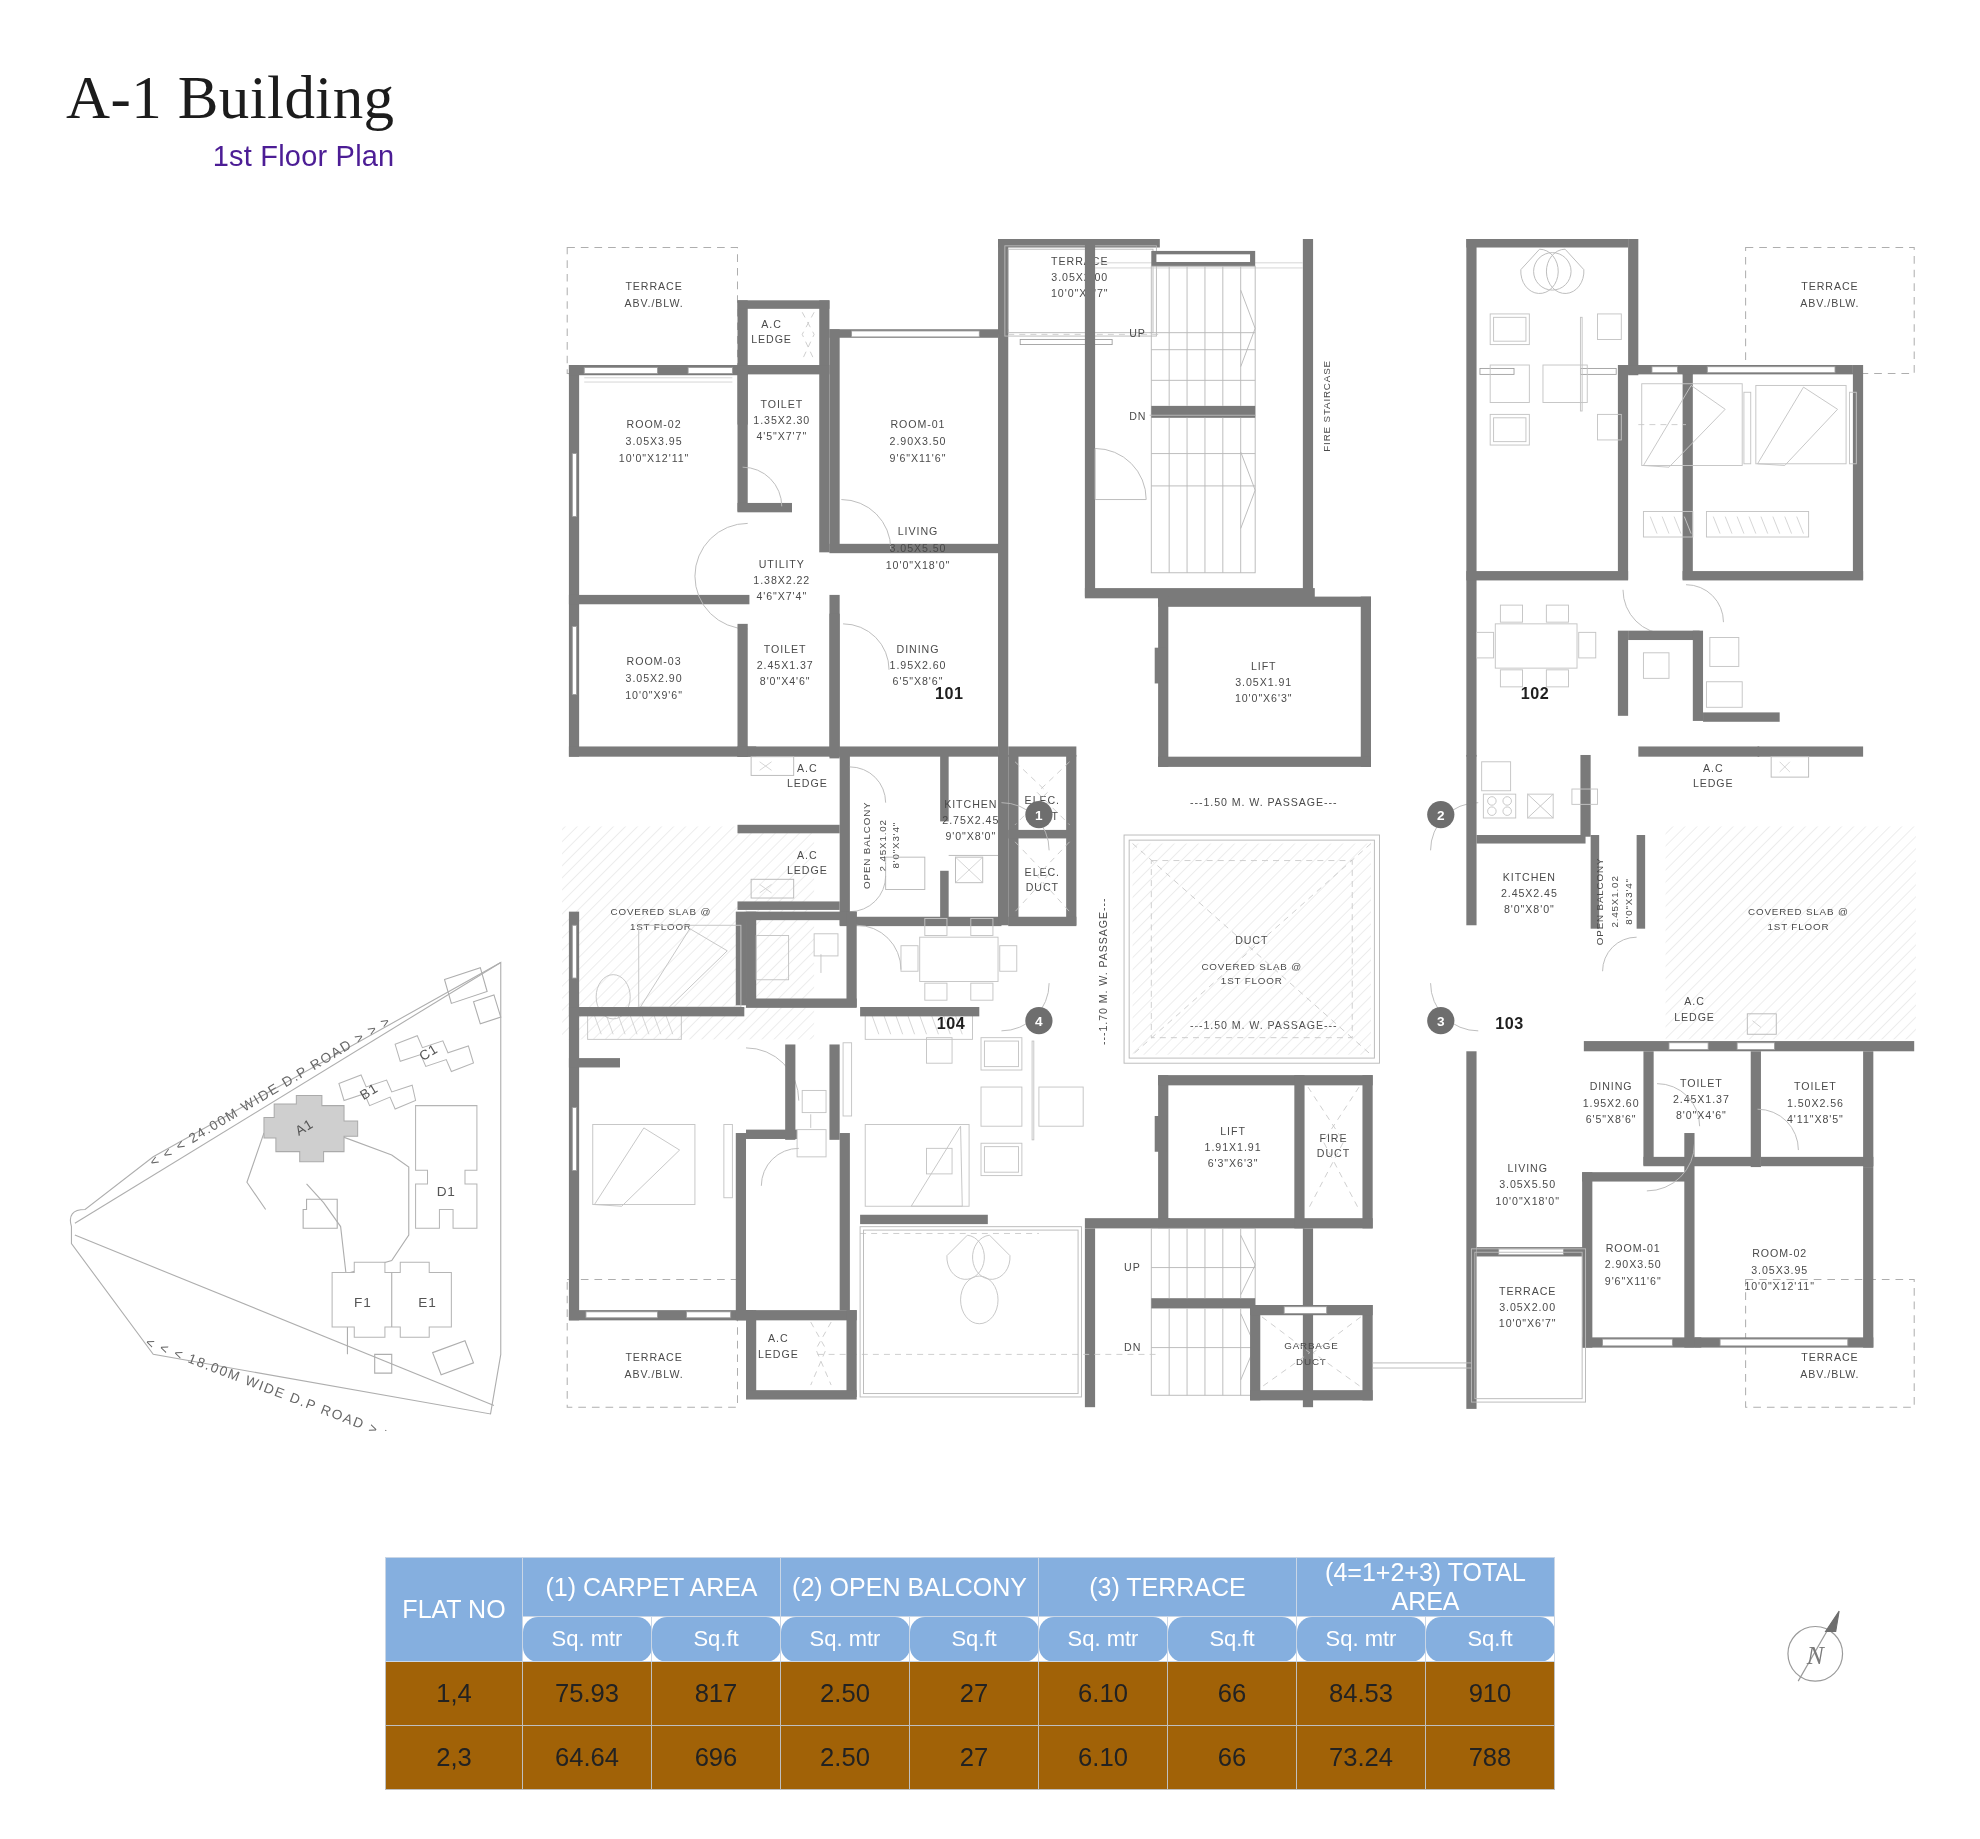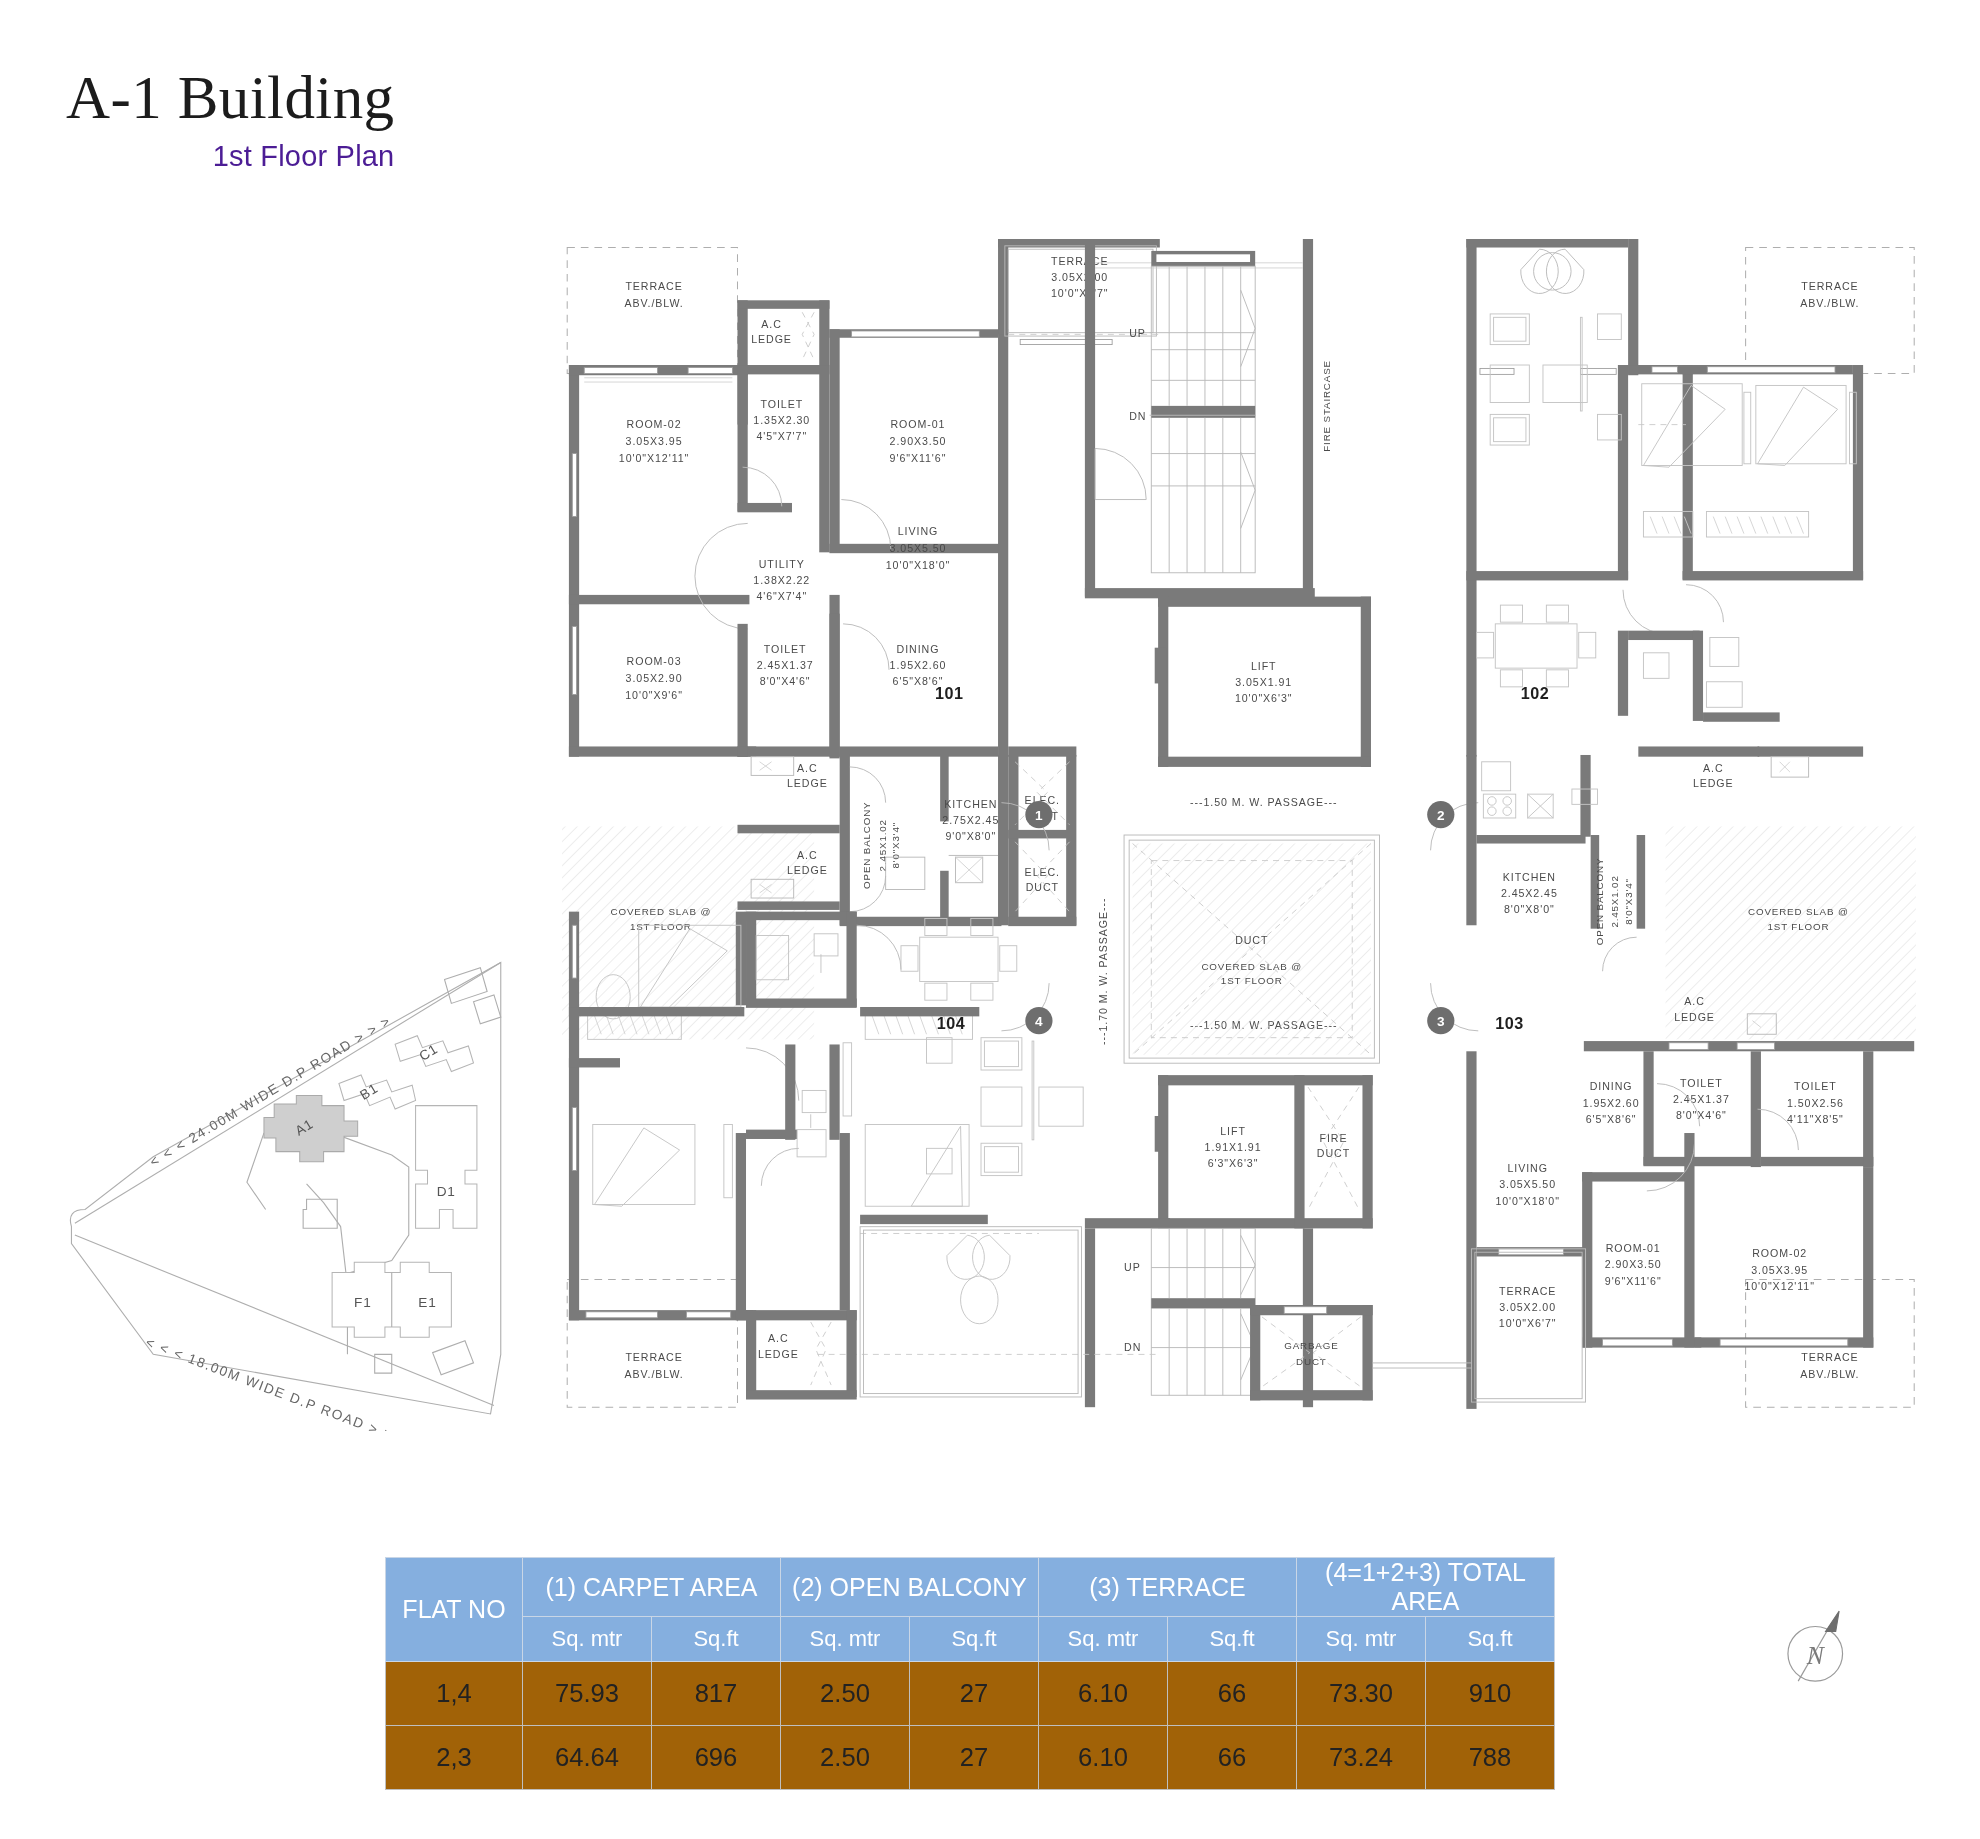--- a/index.html
+++ b/index.html
@@ -21,21 +21,21 @@
   #compass{position:absolute;left:1776px;top:1606px;width:128px;height:128px;}
 
   
   #area-table{position:absolute;left:385px;top:1557px;border-collapse:collapse;}
   #area-table th,#area-table td{border:0.9px solid #c9d6e6;text-align:center;font-family:"Liberation Sans",sans-serif;}
   #area-table thead th{background:#85afdf;color:#ffffff;font-weight:400;font-size:25px;padding:0;}
   #area-table thead tr.grp th{height:48px;}
   #area-table thead tr.sub th{height:44px;font-size:22px;}
   #area-table tbody td{height:61px;font-size:25.6px;color:#222;background:#a16207;border-color:#bfbfbf;}
   .c-flat{width:136px;}
-  .c-val{width:128px;}
+  .c-val{width:128px;border-radius:15px;}
 </style>
 </head>
 <body>
 
 <div id="title-block">
   <div id="page-title">A-1 Building</div>
   <div id="page-subtitle">1st Floor Plan</div>
 </div>
 
 <div id="plan-stage">
@@ -693,21 +693,21 @@
   </thead>
   <tbody>
     <tr>
       <td>1,4</td>
       <td>75.93</td>
       <td>817</td>
       <td>2.50</td>
       <td>27</td>
       <td>6.10</td>
       <td>66</td>
-      <td>73.30</td>
+      <td>84.53</td>
       <td>910</td>
     </tr>
     <tr>
       <td>2,3</td>
       <td>64.64</td>
       <td>696</td>
       <td>2.50</td>
       <td>27</td>
       <td>6.10</td>
       <td>66</td>

